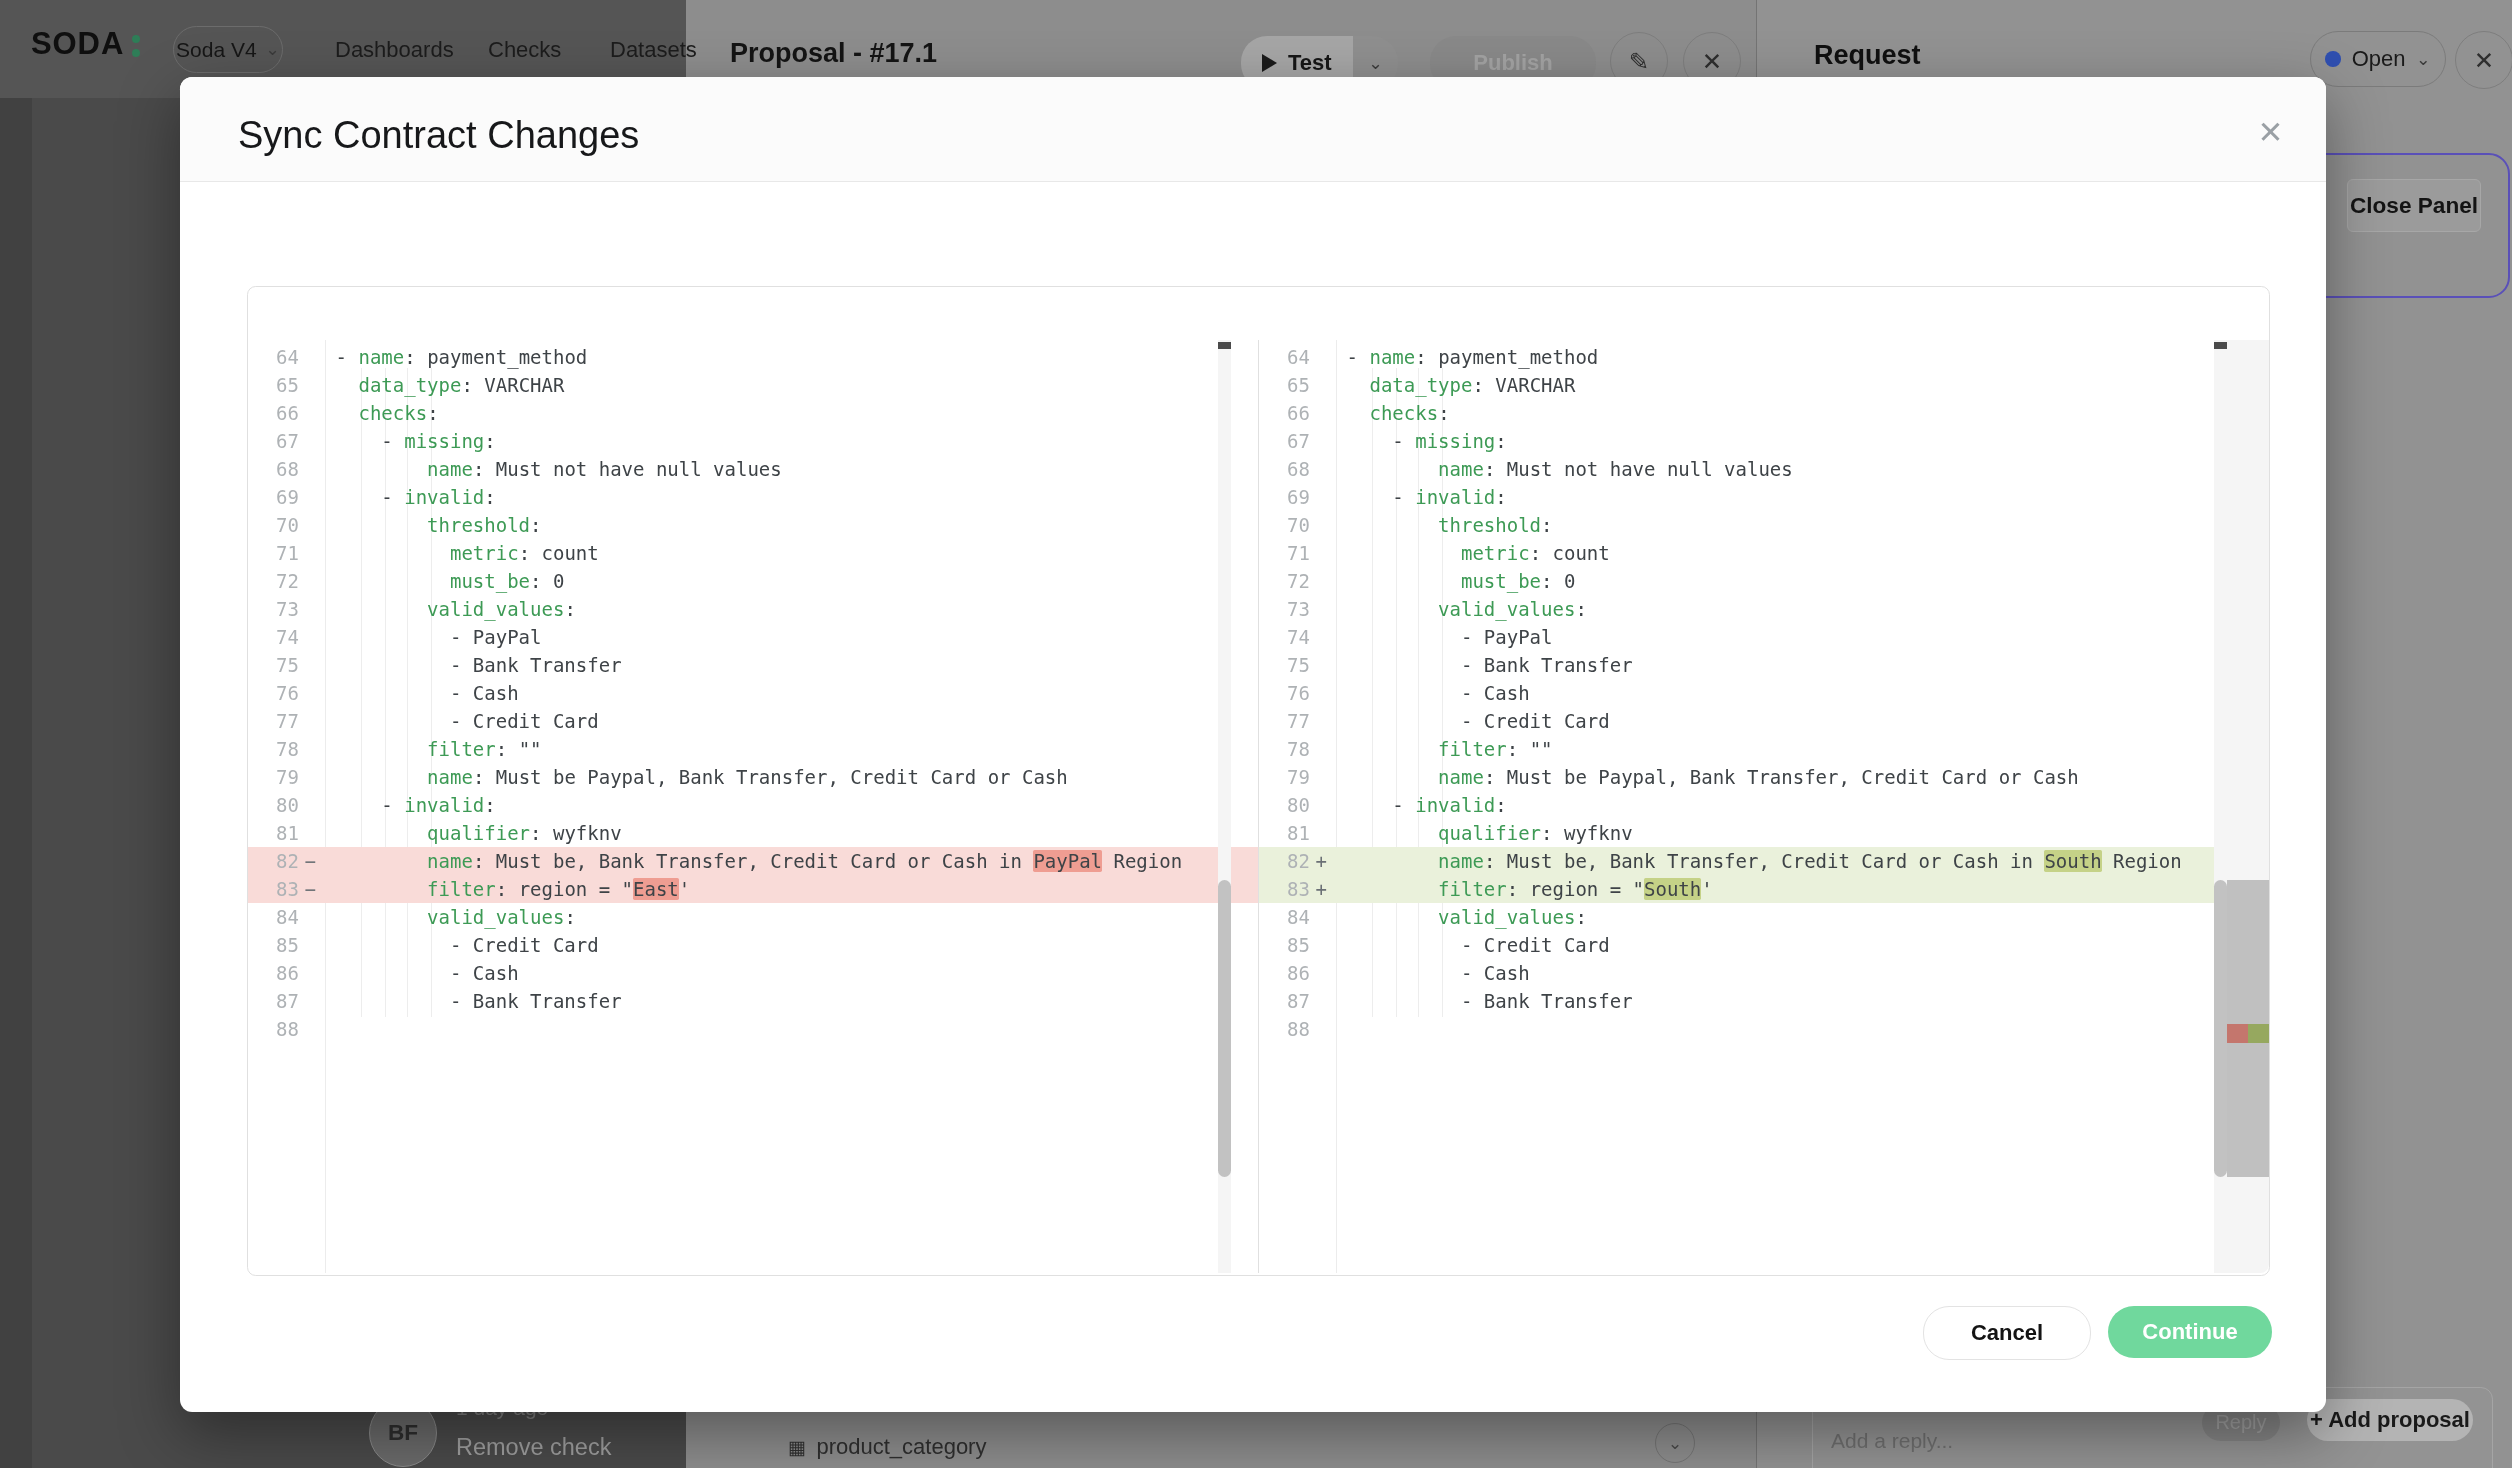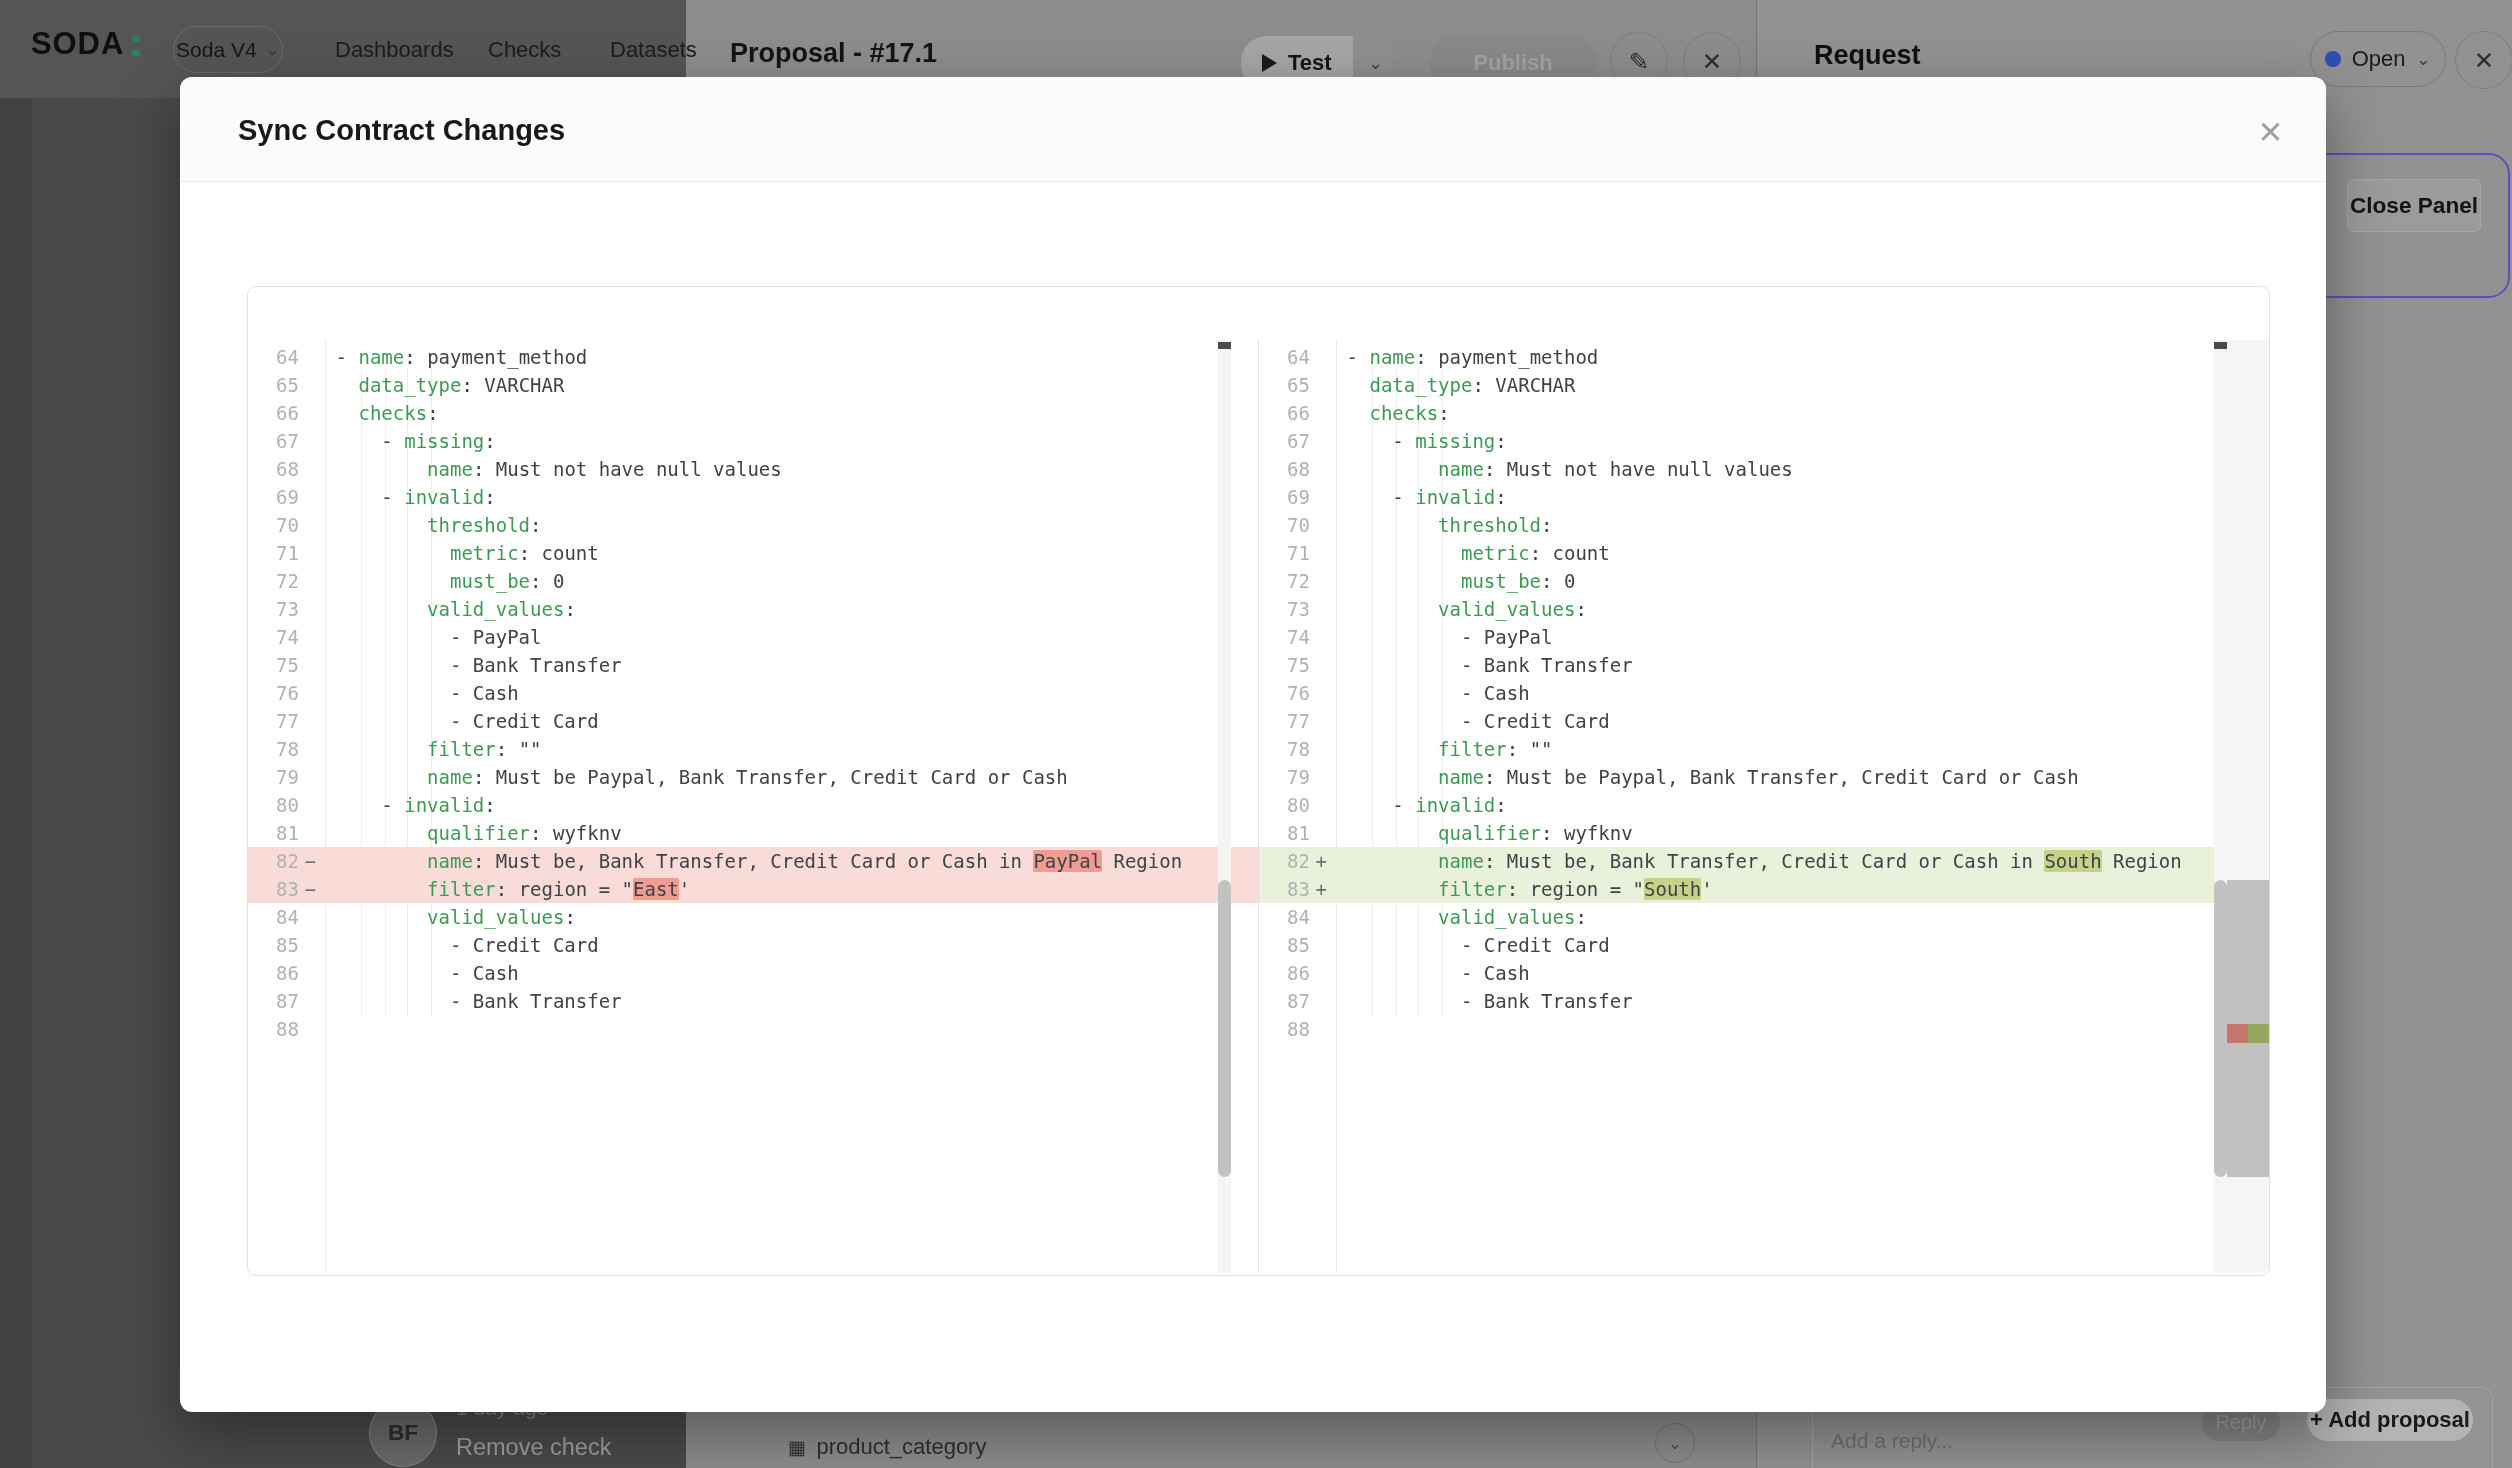--- a/index.html
+++ b/index.html
@@ -50,21 +50,21 @@
   .btn-reply{left:2202px;top:1404px;width:78px;height:37px;border-radius:19px;background:#858585;color:#a0a0a0;
              font-size:20px;display:flex;align-items:center;justify-content:center;}
   .btn-addprop{left:2307px;top:1399px;width:166px;height:42px;border-radius:21px;background:#b4b4b4;color:#1a1a1a;
                font-size:22px;font-weight:600;display:flex;align-items:center;justify-content:center;}
 
   
   .modal{left:180px;top:77px;width:2146px;height:1335px;background:#ffffff;border-radius:12.2px;
          box-shadow:0 21px 61px rgba(0,0,0,.38);}
   .m-header{left:0;top:0;width:100%;height:104px;background:#fbfbfb;border-bottom:1.7px solid #e8e8e8;
             border-radius:12.2px 12.2px 0 0;}
-  .m-title{left:58px;top:37px;font-size:29px;font-weight:700;color:#17181a;}
+  .m-title{left:58px;top:37px;font-size:38px;font-weight:400;color:#17181a;}
   .m-close{left:2066px;top:31px;width:49px;height:49px;display:flex;align-items:center;justify-content:center;
            font-size:31px;color:#9aa0a5;}
   .m-desc{left:66px;top:132px;font-size:22.6px;color:#53585d;}
 
   .diff{left:67px;top:209px;width:2021px;height:988px;border:1.7px solid #e0e0e0;border-radius:8.7px;background:#fff;}
   .diff-head{left:0;top:0;width:100%;height:51px;border-bottom:1.7px solid #e0e0e0;display:flex;}
   .dh-cell{display:flex;align-items:center;padding-left:30px;font-size:21px;font-weight:600;color:#2f3438;}
   .dh-left{width:1010px;}
   .dh-right{flex:1;border-left:1.7px solid #e0e0e0;}
   .code-wrap{left:0;top:53px;width:100%;height:933px;display:flex;border-radius:0 0 8.7px 8.7px;overflow:hidden;align-items:center;}
@@ -249,16 +249,20 @@
           <div class="ruler">
             <div class="ruler-view"></div>
             <div class="ruler-del" style="background: rgb(196, 118, 109);"></div>
             <div class="ruler-add" style="background: rgb(150, 168, 95);"></div>
           </div>
         </div>
 
       </div>
     </div>
 
+    <div class="abs m-footer">
+      <div class="abs btn-cancel">Cancel</div>
+      <div class="abs btn-continue" style="background: rgb(112, 216, 157);">Continue</div>
+    </div>
   </div>
 
 </div>
 
 
 </body></html>

